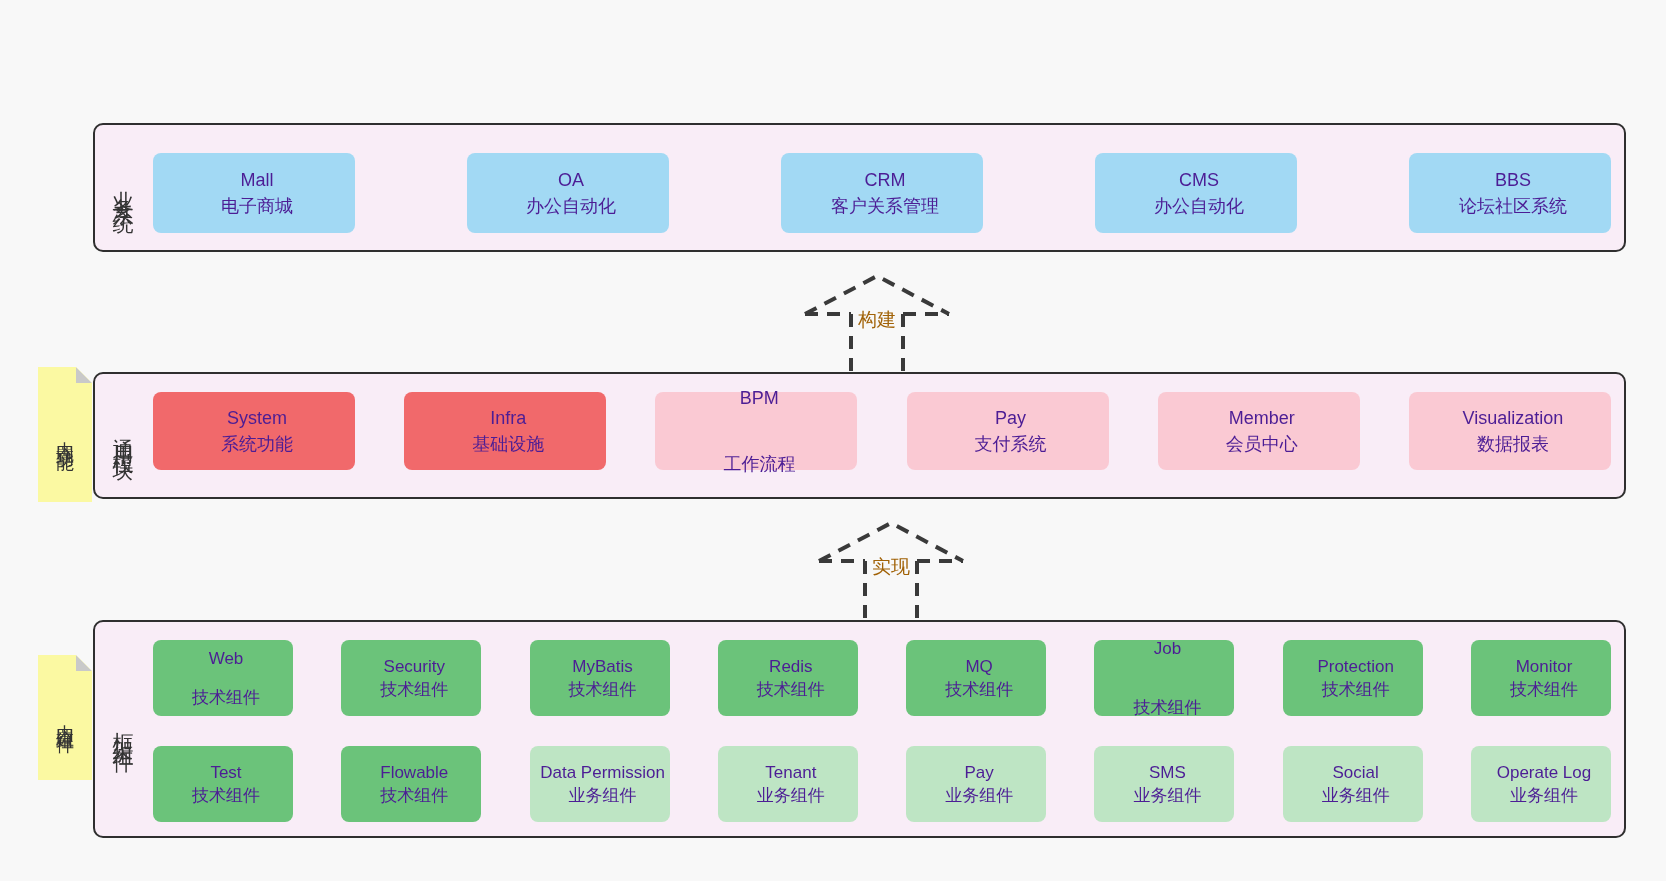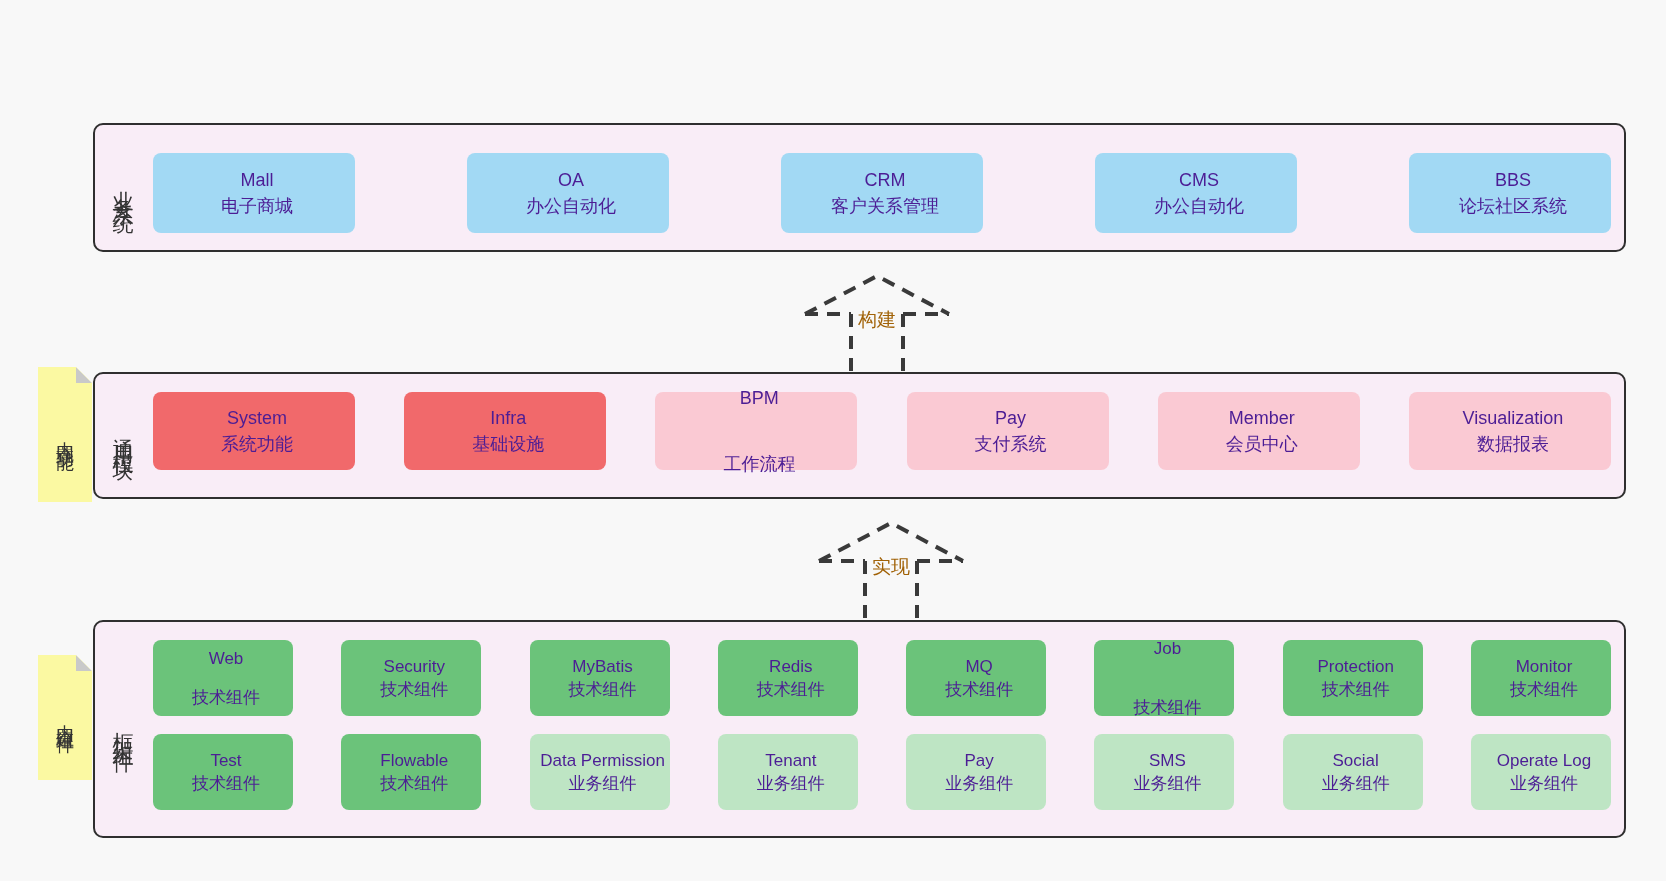--- a/index.html
+++ b/index.html
@@ -22,21 +22,21 @@
     font-size:21px;letter-spacing:7px;color:#333;white-space:nowrap;
   }
   
   .row{
     position:absolute;left:58px;right:13px;
     display:flex;justify-content:space-between;align-items:stretch;
   }
   .band-1 .row{top:28px;height:80px;}
   .band-2 .row{top:18px;height:78px;}
   .band-3 .row-a{top:18px;height:76px;}
-  .band-3 .row-b{top:112px;height:76px;}
+  .band-3 .row-b{top:124px;height:76px;}
   .box{
     display:flex;flex-direction:column;justify-content:center;align-items:center;
     text-align:center;border-radius:8px;box-sizing:border-box;
     font-size:18px;line-height:26px;color:#4c1d95;padding-left:6px;
   }
   .band-1 .box,.band-2 .box{width:202px;}
   .band-3 .box{width:140px;font-size:17px;line-height:23px;}
   
   .sticky{
     position:absolute;left:38px;width:54px;background:#fbf9a2;

